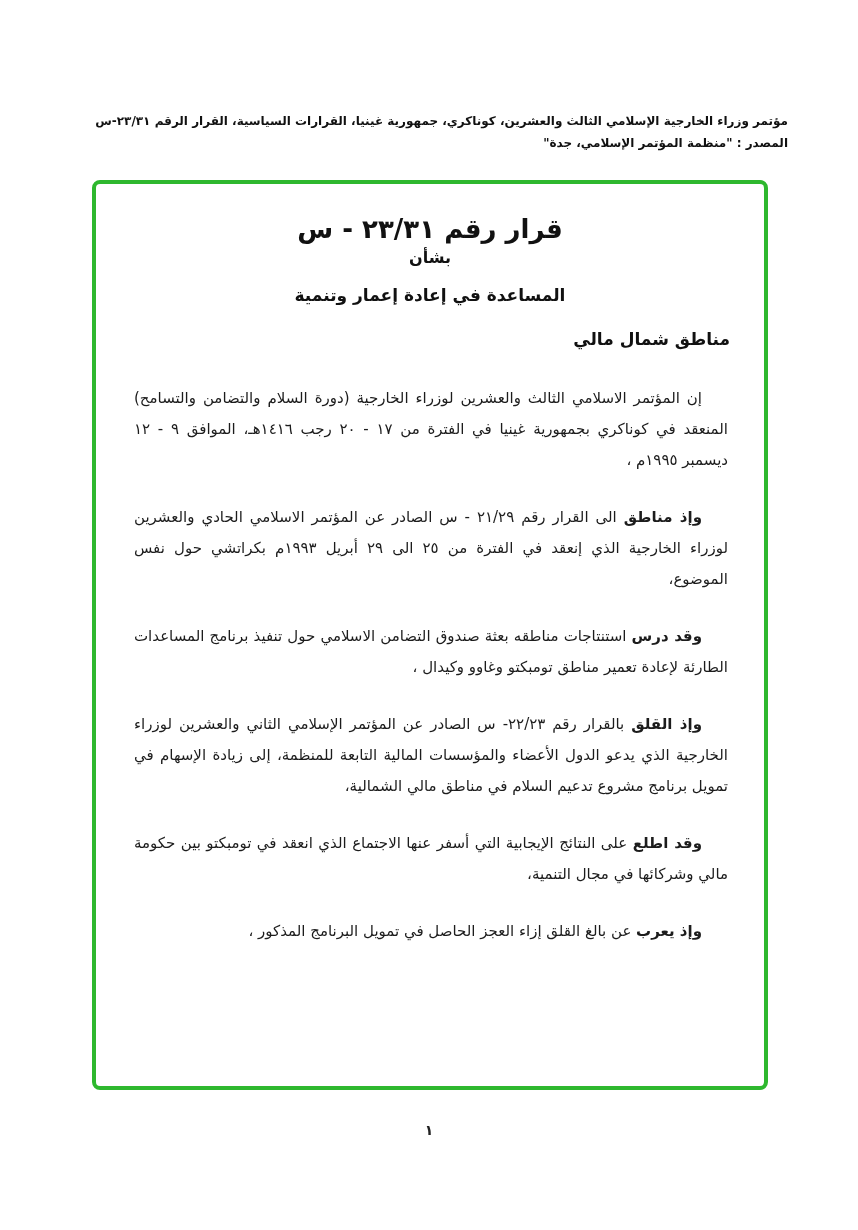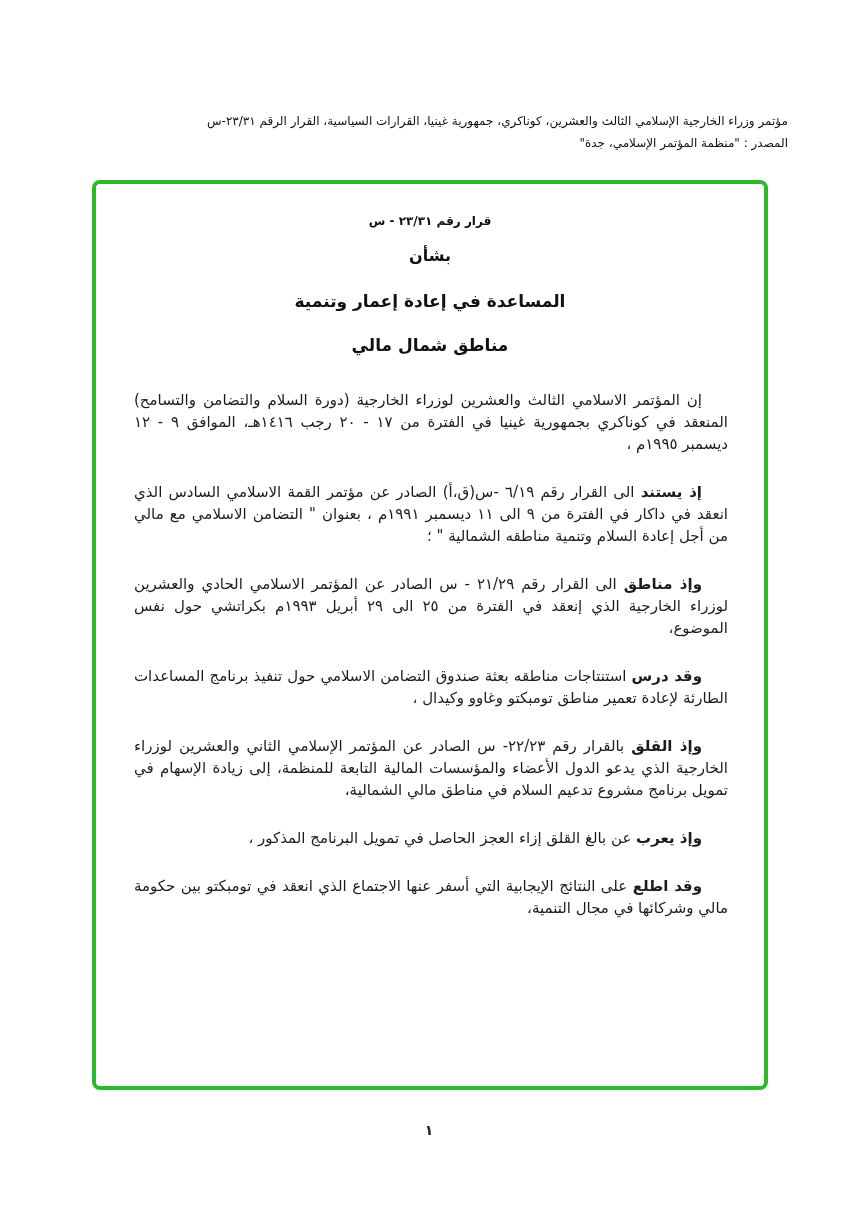--- a/index.html
+++ b/index.html
@@ -14,21 +14,21 @@
     overflow: hidden;
   }
   .doc-header {
     position: absolute;
     top: 110px;
     right: 70px;
     left: 90px;
     direction: rtl;
     text-align: right;
     font-size: 12px;
-    font-weight: normal;
+    font-weight: bold;
     line-height: 22px;
     color: #111;
   }
   .doc-header .hline { display: block; }
   .green-box {
     position: absolute;
     top: 180px;
     left: 92px;
     width: 676px;
     height: 910px;
@@ -37,30 +37,30 @@
     border-radius: 8px;
     padding: 30px 34px 0 34px;
     background: #ffffff;
   }
   .res-title {
     direction: rtl;
     text-align: center;
     font-weight: bold;
     color: #111;
   }
-  .res-title .t1 { font-size: 12px; margin-bottom: 18px; letter-spacing: 1px; }
-  .res-title .t2 { font-size: 16px; margin-bottom: 26px; }
+  .res-title .t1 { font-size: 26px; margin-bottom: 4px; letter-spacing: 1px; }
+  .res-title .t2 { font-size: 16px; margin-bottom: 18px; }
   .res-title .t3 { font-size: 17px; margin-bottom: 24px; }
-  .res-title .t4 { font-size: 17px; }
+  .res-title .t4 { font-size: 17px; text-align: right; }
   .res-body {
     margin-top: 34px;
     direction: rtl;
     text-align: justify;
     font-size: 15px;
-    line-height: 22px;
+    line-height: 31px;
     color: #1c1c1c;
     padding: 0 2px 0 4px;
   }
   .res-body p {
     margin: 0 0 26px 0;
     text-indent: 26px;
   }
   .res-body .lead { font-weight: bold; }
   .page-number {
     position: absolute;
@@ -87,25 +87,24 @@
 
     <div class="res-title">
       <div class="t1">قرار رقم ٢٣/٣١ - س</div>
       <div class="t2">بشأن</div>
       <div class="t3">المساعدة في إعادة إعمار وتنمية</div>
       <div class="t4">مناطق شمال مالي</div>
     </div>
 
     <div class="res-body">
       <p><span class="lead"></span><span>إن المؤتمر الاسلامي الثالث والعشرين لوزراء الخارجية (دورة السلام والتضامن والتسامح) المنعقد في كوناكري بجمهورية غينيا في الفترة من ١٧ - ٢٠ رجب ١٤١٦هـ، الموافق ٩ - ١٢ ديسمبر ١٩٩٥م ،</span></p>
-      <p><span class="lead">إذ يستند</span><span> الى القرار رقم ٦/١٩ -س(ق،أ) الصادر عن مؤتمر القمة الاسلامي السادس الذي انعقد في داكار في الفترة من ٩ الى ١١ ديسمبر ١٩٩١م ، بعنوان " التضامن الاسلامي مع مالي من أجل إعادة السلام وتنمية مناطقه الشمالية " ؛</span></p>
       <p><span class="lead">وإذ مناطق</span><span> الى القرار رقم ٢١/٢٩ - س الصادر عن المؤتمر الاسلامي الحادي والعشرين لوزراء الخارجية الذي إنعقد في الفترة من ٢٥ الى ٢٩ أبريل ١٩٩٣م بكراتشي حول نفس الموضوع،</span></p>
       <p><span class="lead">وقد درس</span><span> استنتاجات مناطقه بعثة صندوق التضامن الاسلامي حول تنفيذ برنامج المساعدات الطارئة لإعادة تعمير مناطق تومبكتو وغاوو وكيدال ،</span></p>
       <p><span class="lead">وإذ القلق</span><span> بالقرار رقم ٢٢/٢٣- س الصادر عن المؤتمر الإسلامي الثاني والعشرين لوزراء الخارجية الذي يدعو الدول الأعضاء والمؤسسات المالية التابعة للمنظمة، إلى زيادة الإسهام في تمويل برنامج مشروع تدعيم السلام في مناطق مالي الشمالية،</span></p>
+      <p><span class="lead">وقد اطلع</span><span> على النتائج الإيجابية التي أسفر عنها الاجتماع الذي انعقد في تومبكتو بين حكومة مالي وشركائها في مجال التنمية،</span></p>
       <p><span class="lead">وإذ يعرب</span><span> عن بالغ القلق إزاء العجز الحاصل في تمويل البرنامج المذكور ،</span></p>
-      <p><span class="lead">وقد اطلع</span><span> على النتائج الإيجابية التي أسفر عنها الاجتماع الذي انعقد في تومبكتو بين حكومة مالي وشركائها في مجال التنمية،</span></p>
     </div>
 
   </div>
 
   <div class="page-number">١</div>
 
 </div>
 
 </body></html>

